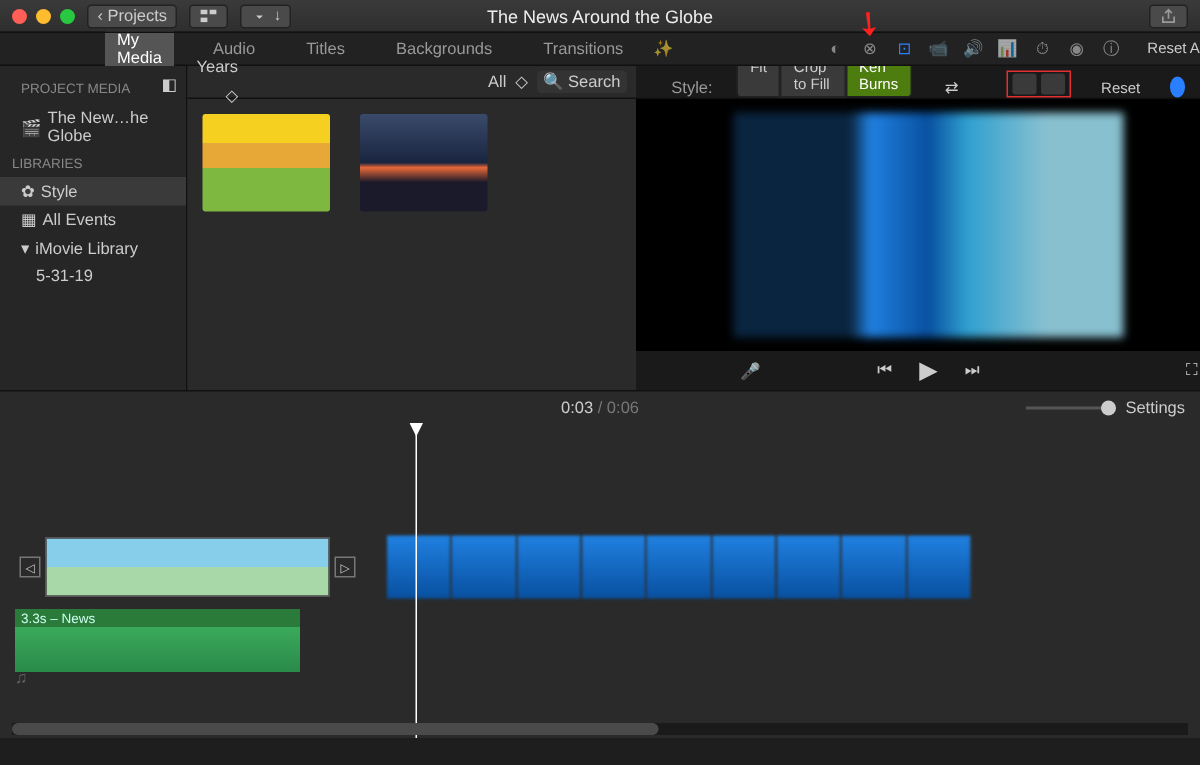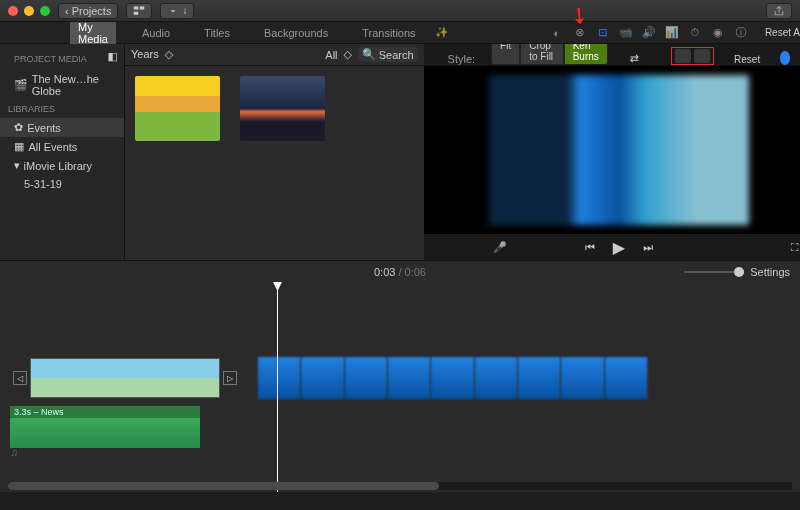--- a/index.html
+++ b/index.html
@@ -94,20 +94,21 @@
   <div class="tbtn">
       <svg viewBox="0 0 16 16">
         <rect x="1" y="2" width="6" height="4"></rect>
         <rect x="9" y="2" width="6" height="4"></rect>
         <rect x="1" y="9" width="6" height="4"></rect>
       </svg>
     </div>
   <div class="tbtn"><svg viewBox="0 0 16 16">
         <path d="M8 2v8M5 7l3 3 3-3M3 13h10"></path>
       </svg>↓</div>
+  <div class="title">The News Around the Globe</div>
   <div class="share">
       <svg viewBox="0 0 16 16">
         <path d="M8 10V2M5 5l3-3 3 3M3 8v5h10V8" fill="none" stroke="#999" stroke-width="1.5"></path>
       </svg>
     </div>
 </div>
 
 <div class="upper">
   <div class="left">
     <div class="tabs">
@@ -123,35 +124,35 @@
             <div class="sbhdr">PROJECT MEDIA</div>
             <span>◧</span>
           </div>
         <div class="sbitem">
             <span>🎬</span>
             <span>The New…he Globe</span>
           </div>
         <div class="sbhdr">LIBRARIES</div>
         <div class="sbitem sel">
             <span>✿</span>
-            <span>Events</span>
+            <span>Style</span>
           </div>
         <div class="sbitem">
             <span>▦</span>
             <span>All Events</span>
           </div>
         <div class="sbitem">
             <span>▾</span>
             <span>iMovie Library</span>
           </div>
         <div class="sbitem sub">5-31-19</div>
       </div>
       <div class="browser">
         <div class="brtop">
-          <div style="display:flex;align-items:flex-start;gap:6px;">
+          <div style="display:flex;align-items:flex-end;gap:6px;flex-direction:column;">
               <span>Years</span>
               <span>◇</span>
             </div>
           <div style="display:flex;align-items:center;gap:6px;">
               <span>All</span>
               <span>◇</span>
             <div class="search">
                 <span>🔍</span>
                 <span>Search</span>
               </div>

